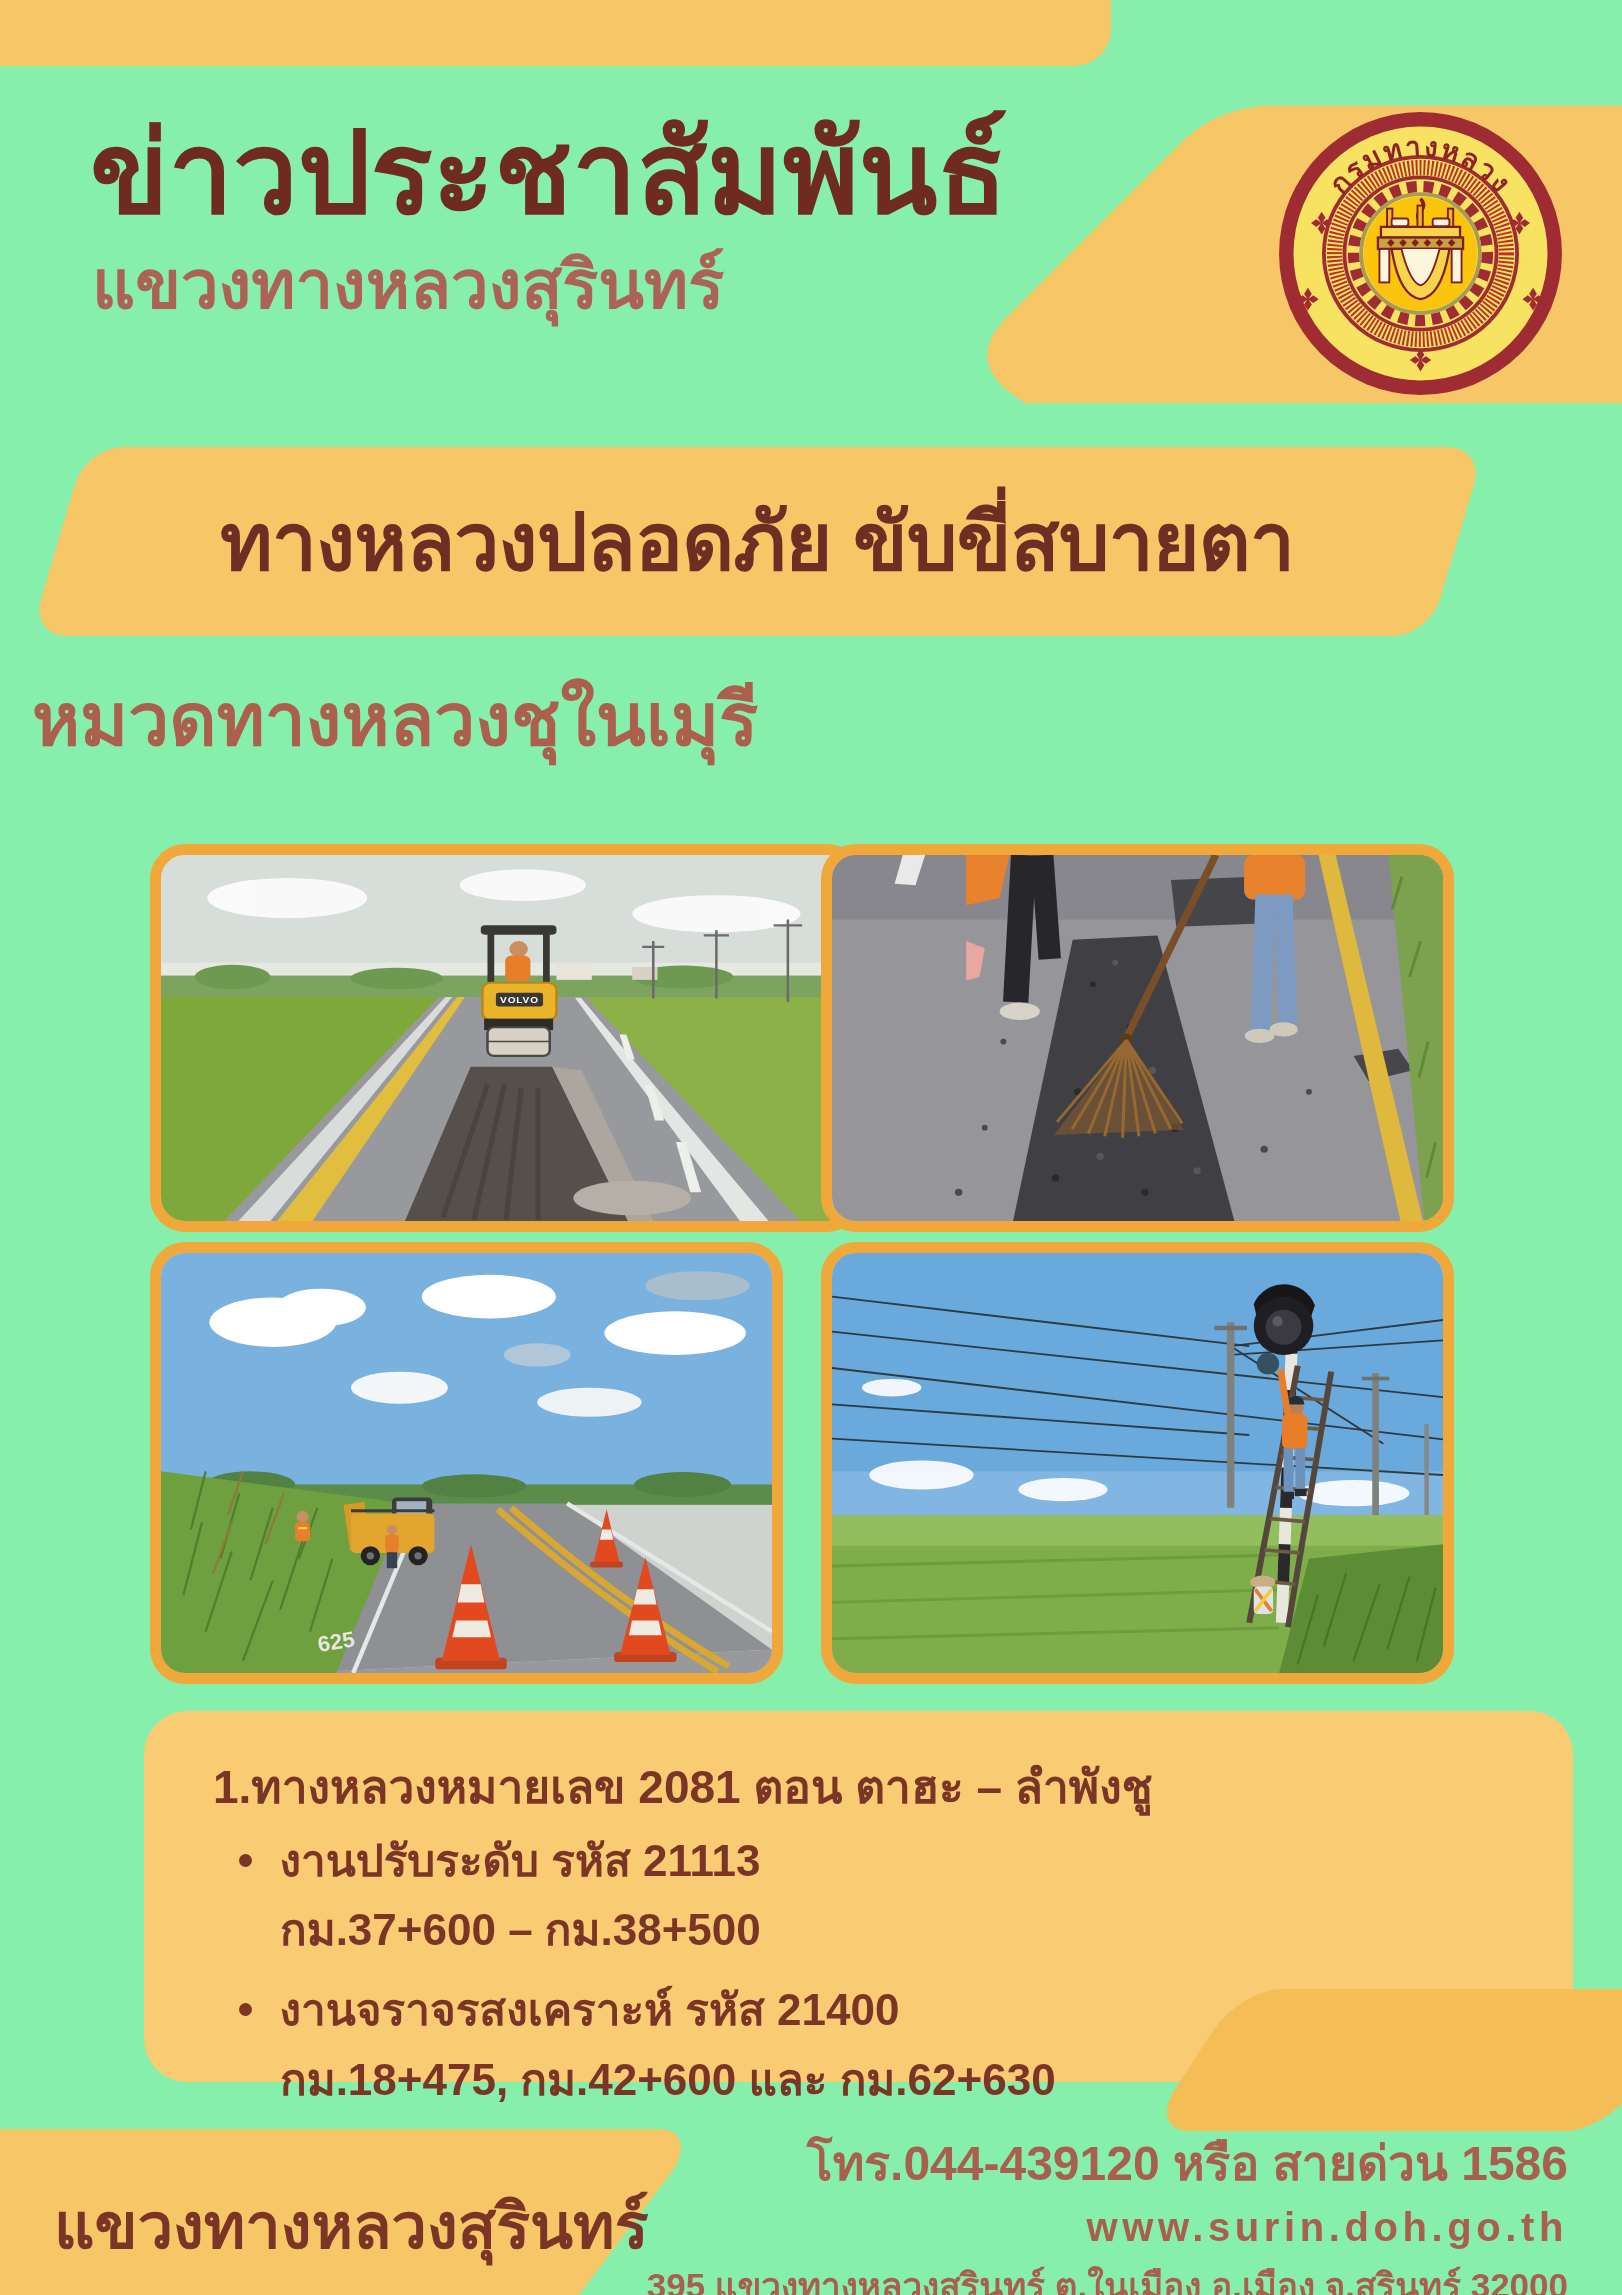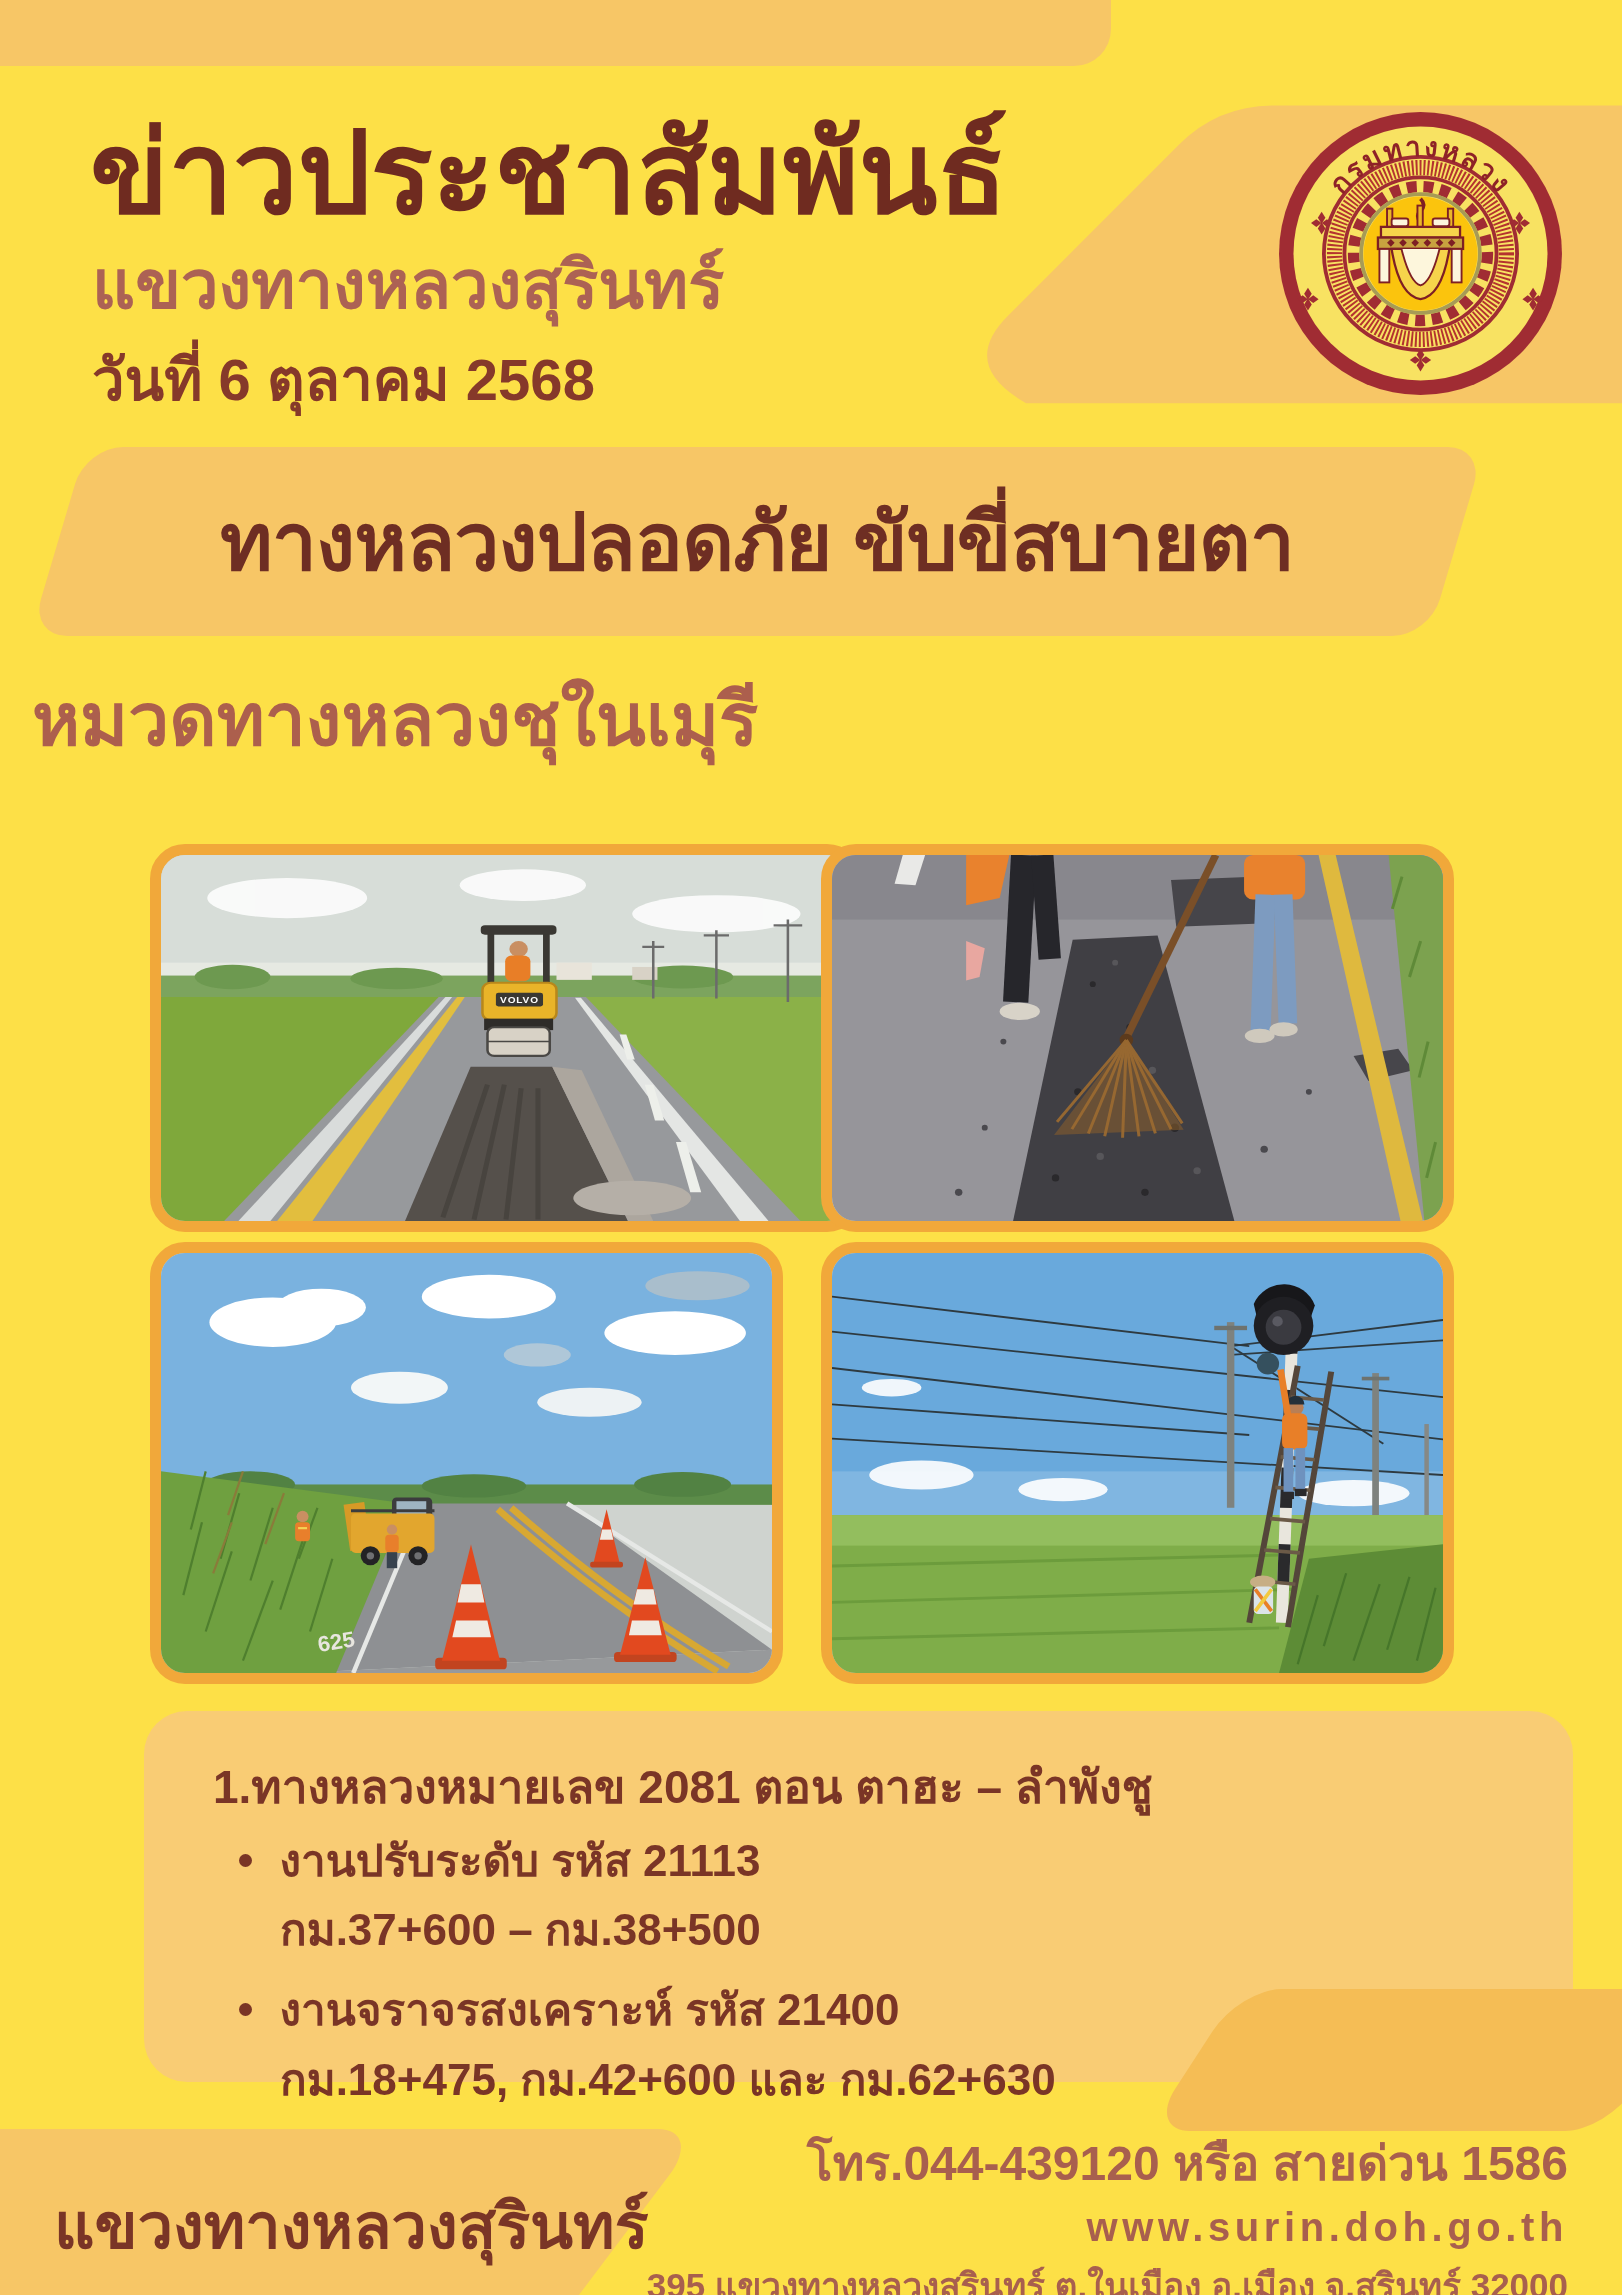--- a/index.html
+++ b/index.html
@@ -1,17 +1,17 @@
 <!DOCTYPE html>
 <html lang="th" style="font-size:12.2px"><head>
 <meta charset="utf-8">
 <style>
   html,body{margin:0;padding:0;background:#FAE6A9;}
   *{box-sizing:border-box;}
-  .page{position:relative;width:1623px;height:2295px;background:#fde047;overflow:hidden;
+  .page{position:relative;width:1623px;height:2295px;background:#86efac;overflow:hidden;
         font-family:"Liberation Sans","DejaVu Sans",sans-serif;}
 
   
   .top-band{position:absolute;left:0;top:0;width:1111px;height:66px;background:#F7C666;
             border-bottom-right-radius:37px;z-index:1;}
   .shape-svg{position:absolute;left:0;top:0;width:1623px;height:2295px;z-index:1;pointer-events:none;}
   .banner{position:absolute;left:86px;top:447px;width:1399px;height:189px;background:#F7C666;
           border-radius:37px;transform:skewX(-16.5deg);transform-origin:0 0;z-index:2;
           display:flex;align-items:center;justify-content:center;}
   .banner-text{transform:skewX(16.5deg);font-size:80px;font-weight:900;color:#6E2E23;
@@ -67,21 +67,20 @@
 <div class="page">
 
   <div class="top-band"></div>
 
   <svg class="shape-svg" viewBox="0 0 2121 3000">
     <path d="M2121,138 L1665,138 Q1592,138 1541,189 L1317,413 Q1253,477 1341,527 L2121,527 Z" fill="#F7C666"></path>
   </svg>
 
   <div class="title">ข่าวประชาสัมพันธ์</div>
   <div class="org-sub">แขวงทางหลวงสุรินทร์</div>
-  <div class="date-line">วันที่ 6 ตุลาคม 2568</div>
 
   <svg class="seal" viewBox="0 0 380 380">
     <defs>
       <g id="orn">
         <path d="M0,-15 L5,-7 L0,1 L-5,-7 Z" fill="#A02C33"></path>
         <path d="M0,-1 L5,7 L0,15 L-5,7 Z" fill="#A02C33"></path>
         <path d="M-8,0 L-1,5 L-8,10 L-15,5 Z" transform="translate(1,-5)" fill="#A02C33"></path>
         <path d="M8,0 L15,5 L8,10 L1,5 Z" transform="translate(-1,-5)" fill="#A02C33"></path>
       </g>
       <path id="arcT" d="M 62,190 A 128,128 0 0 1 318,190" fill="none"></path>

